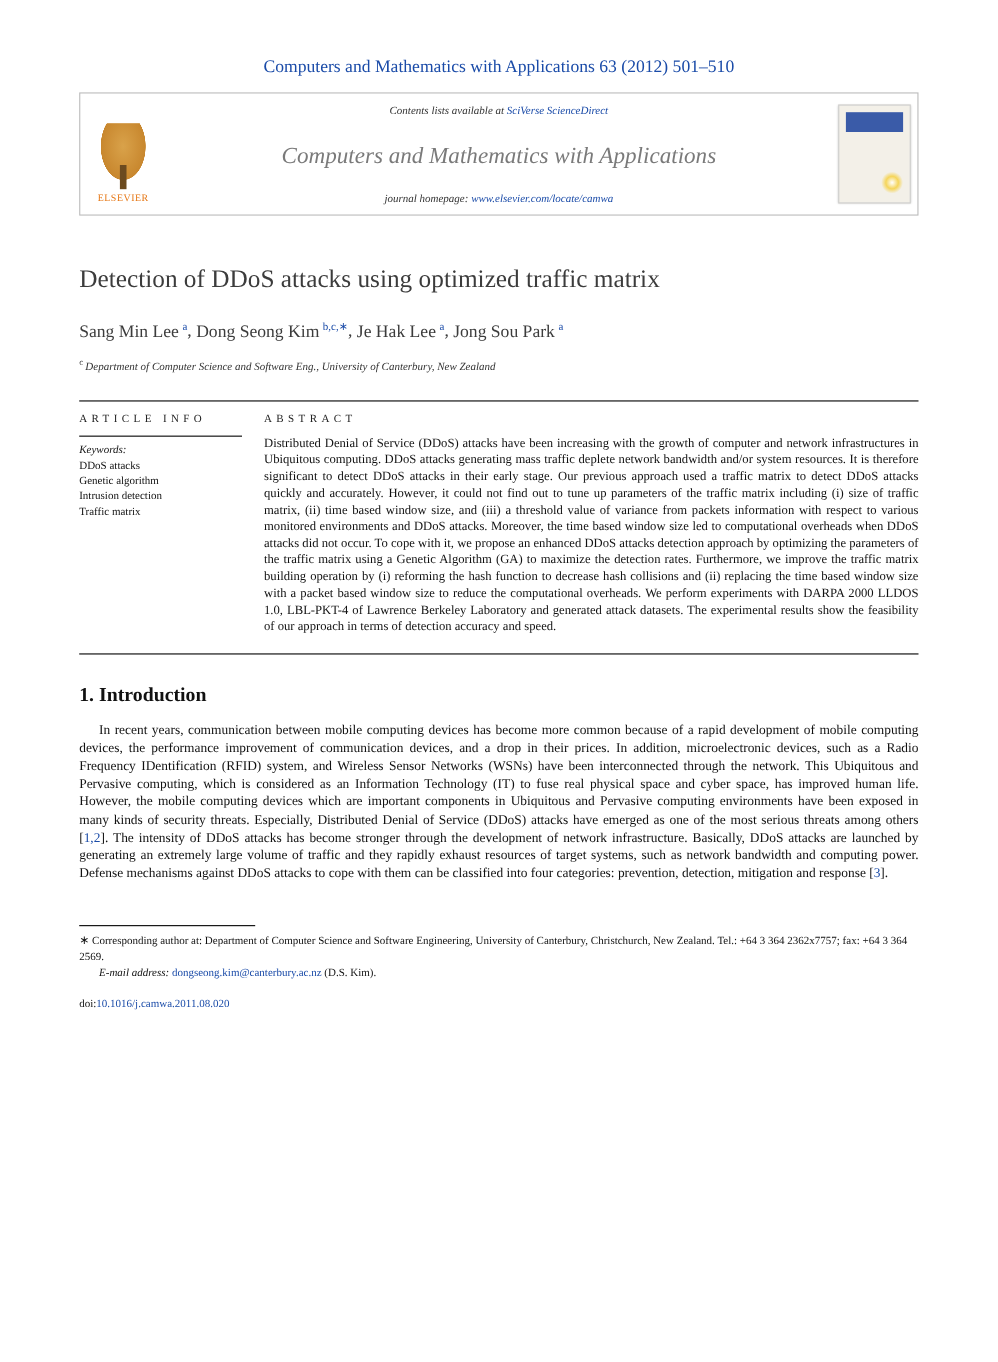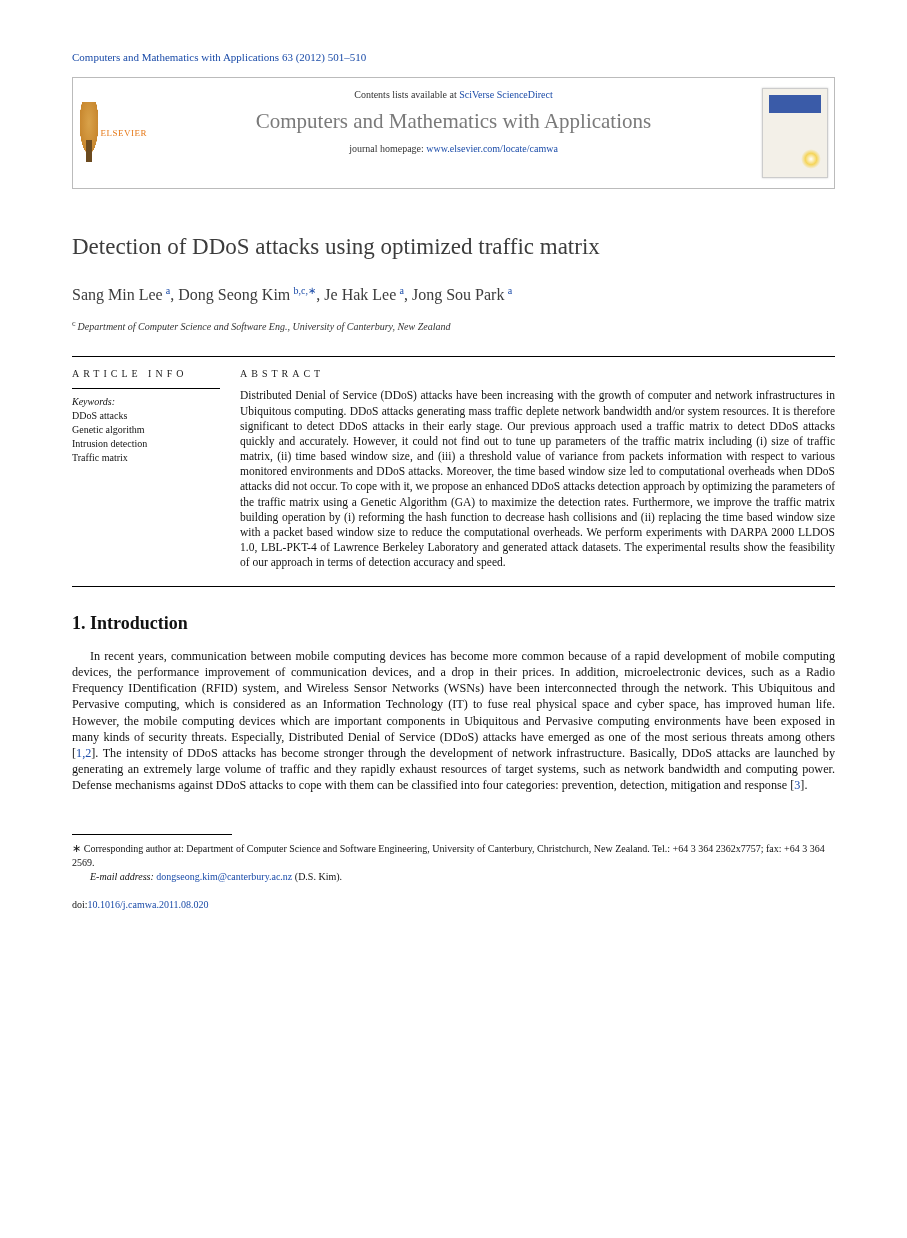--- a/index.html
+++ b/index.html
@@ -7,36 +7,36 @@
     font-family: Georgia, 'Times New Roman', serif;
     background: #fff;
     width: 907px;
     margin: 0 auto;
     padding: 50px 72px 40px 72px;
     color: #111;
     font-size: 13px;
     line-height: 1.35;
   }
   .citation {
-    text-align: left;
-    font-size: 11px;
+    text-align: center;
+    font-size: 16px;
     color: #1a4ba8;
     margin-bottom: 12px;
   }
   .header-box {
     border: 1px solid #bbb;
     display: flex;
     align-items: stretch;
     height: 112px;
     margin-bottom: 44px;
   }
   .logo-cell {
     width: 78px;
     display: flex;
-    flex-direction: row;
+    flex-direction: column;
     align-items: center;
     justify-content: flex-end;
     padding: 6px 4px 8px 4px;
   }
   .logo-tree {
     width: 52px;
     height: 60px;
     background: radial-gradient(ellipse at 50% 35%, #d9a24a 0%, #c8872e 55%, transparent 56%);
     position: relative;
   }
@@ -53,21 +53,22 @@
     color: #e67817;
     letter-spacing: 0.5px;
     margin-top: 2px;
   }
   .header-mid {
     flex: 1;
     text-align: center;
     padding: 10px 8px 6px 8px;
     display: flex;
     flex-direction: column;
-    justify-content: flex-start;
+    justify-content: space-between;
+    font-style: italic;
   }
   .contents-line { font-size: 10px; color: #333; }
   .contents-line a { color: #1a4ba8; text-decoration: none; }
   .journal-name {
     font-family: Georgia, serif;
     font-size: 21px;
     color: #7a7a7a;
     font-weight: normal;
     margin: 6px 0;
   }

